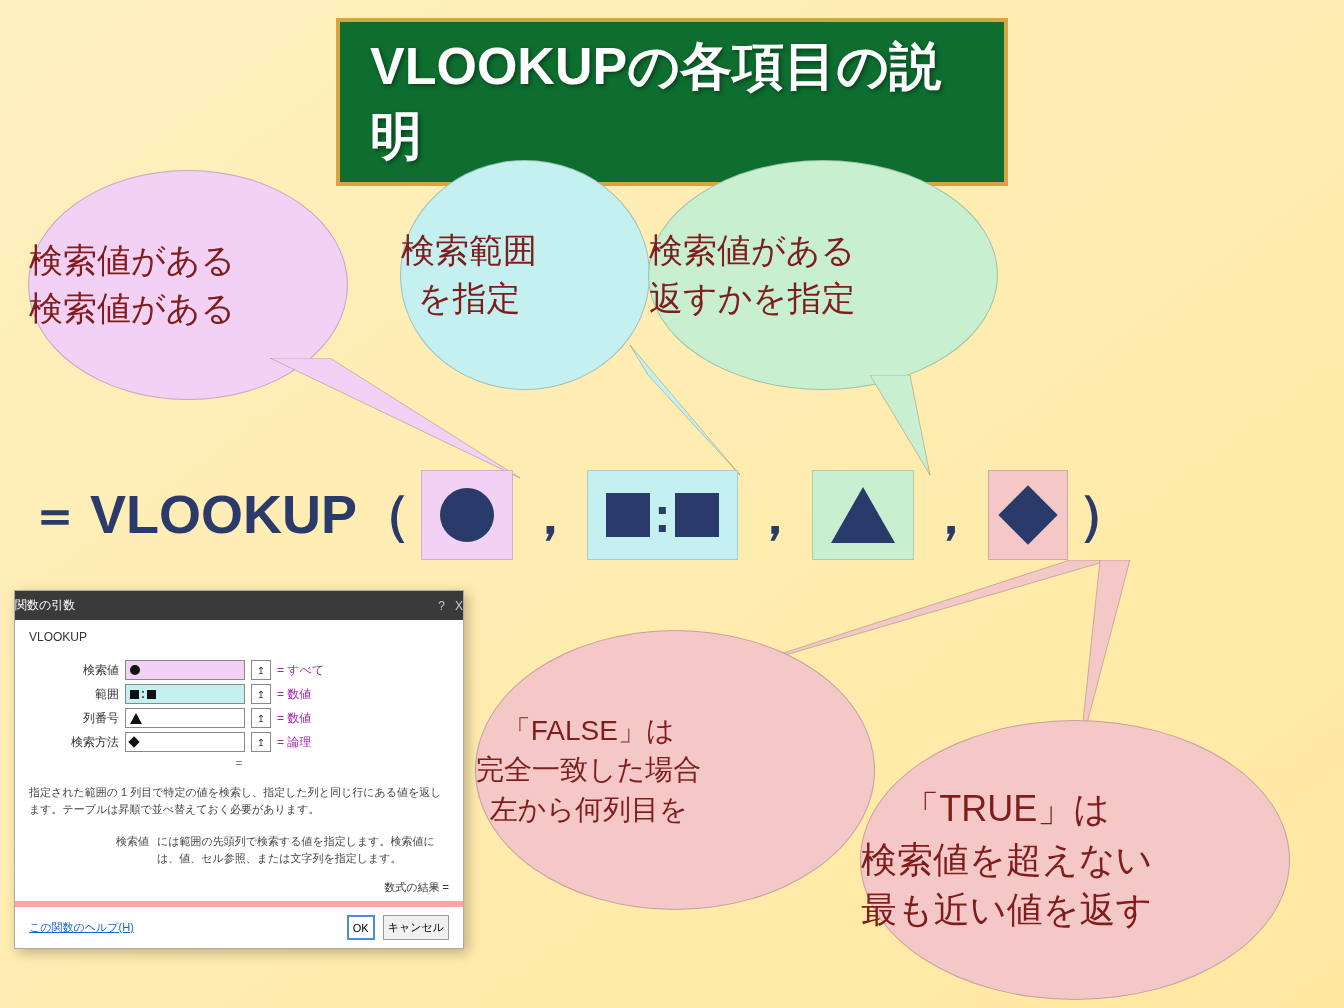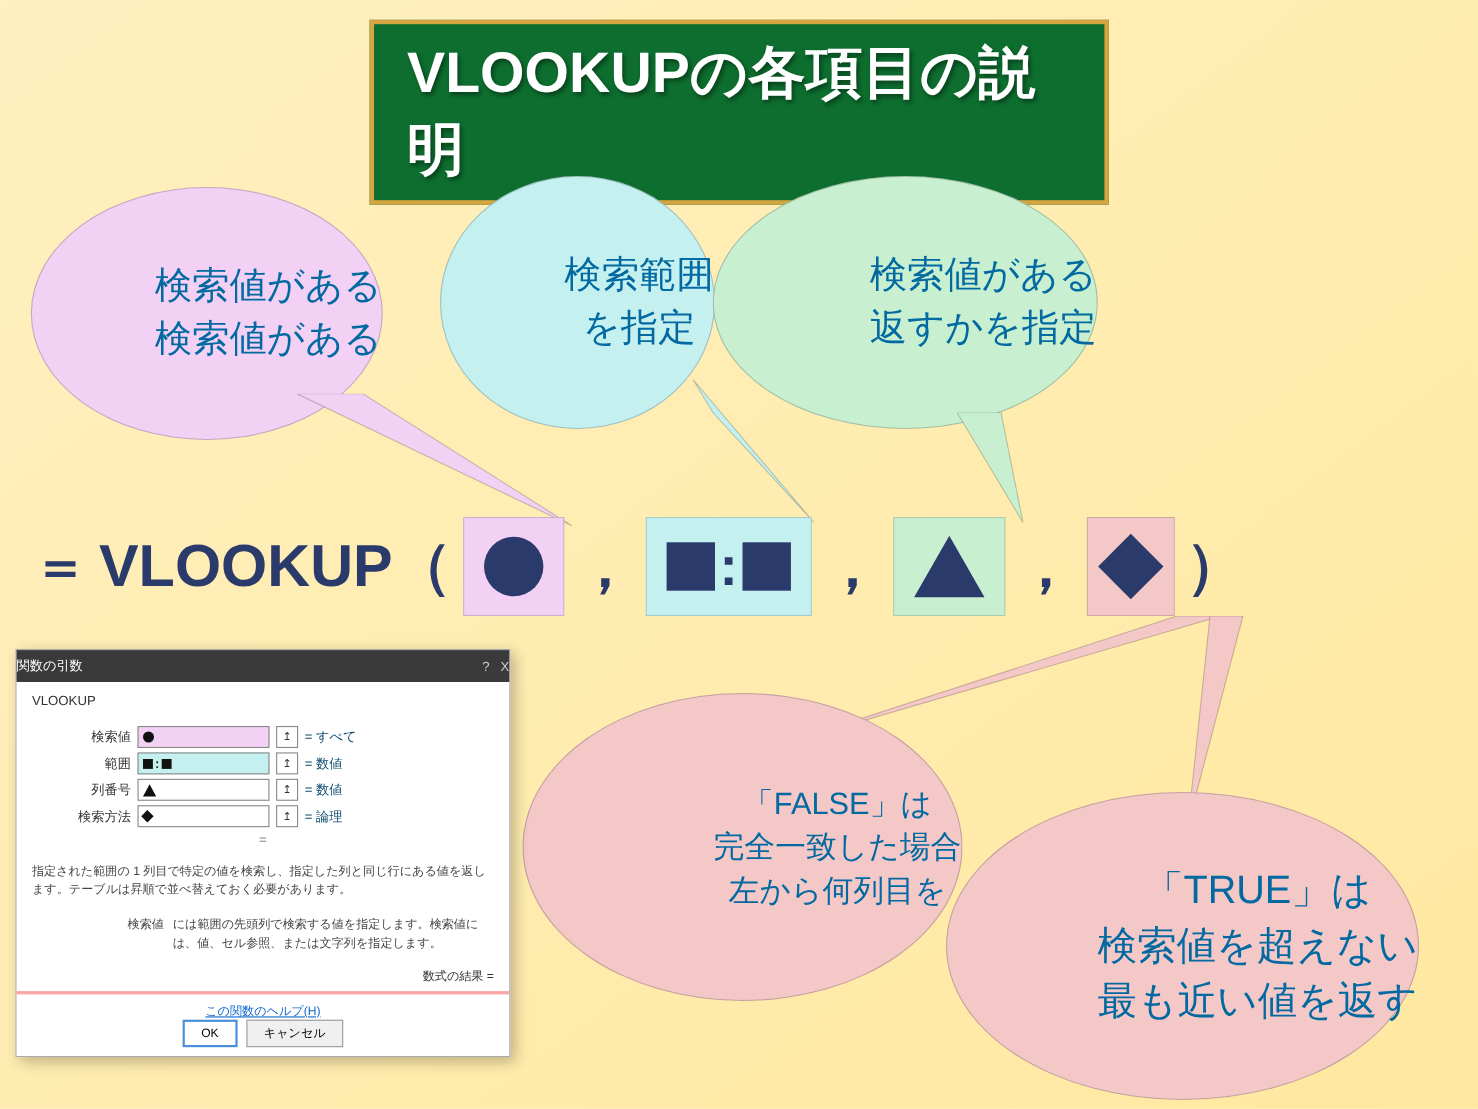--- a/index.html
+++ b/index.html
@@ -22,24 +22,24 @@
   font-size: 52px;
   font-weight: bold;
   padding: 10px 30px;
   text-shadow: 2px 2px 4px rgba(0,0,0,0.4);
 }
 .bubble {
   position: absolute;
   border-radius: 50%;
   display: flex;
   align-items: center;
-  justify-content: flex-end;
+  justify-content: flex-start;
   text-align: center;
   font-size: 34px;
-  color: #0369a1;
+  color: #7f1d1d;
   line-height: 1.4;
   border: 1px solid rgba(0,0,0,0.2);
 }
 .bubble-pink { background: #f3d1f5; }
 .bubble-cyan { background: #c5f0f0; }
 .bubble-green { background: #c8f0d0; }
 .bubble-coral { background: #f5c8c8; }
 .formula {
   position: absolute;
   top: 470px;
@@ -100,33 +100,33 @@
 .dialog-row .inp {
   width: 120px; height: 20px; border: 1px solid #888;
   display: flex; align-items: center; justify-content: flex-start;
   padding: 0 4px; gap: 2px;
 }
 .dialog-row .refbtn {
   width: 20px; height: 20px; border: 1px solid #888;
   display: flex; align-items: center; justify-content: center;
   font-size: 10px;
 }
-.dialog-row .eqtxt { color: #0c4a6e; }
+.dialog-row .eqtxt { color: #a21caf; }
 .mini-pink { background: #f3d1f5; }
 .mini-cyan { background: #c5f0f0; }
 .mini-circle { width: 10px; height: 10px; background: #111; border-radius: 50%; }
 .mini-square { width: 9px; height: 9px; background: #111; }
 .mini-triangle { width: 0; height: 0; border-left: 6px solid transparent; border-right: 6px solid transparent; border-bottom: 11px solid #111; }
 .mini-diamond { width: 8px; height: 8px; background: #111; transform: rotate(45deg); }
 .dialog-desc { padding: 8px 14px; font-size: 11px; color: #444; line-height: 1.5; }
 .dialog-res { padding: 6px 14px; font-size: 11px; text-align: right; }
-.dialog-footer { display: flex; align-items: center; justify-content: space-between; padding: 8px 14px; border-top: 3px solid #fca5a5; flex-direction: column; }
+.dialog-footer { display: flex; align-items: center; justify-content: space-between; padding: 8px 14px; border-top: 6px solid #fca5a5; }
 .dialog-footer a { color: #1166cc; text-decoration: underline; font-size: 11px; }
 .dialog-footer .btns { display: flex; gap: 8px; }
-.dialog-footer button { padding: 4px 15px; font-size: 11px; border: 1px solid #999; background: #f0f0f0; }
+.dialog-footer button { padding: 4px 4px; font-size: 11px; border: 1px solid #999; background: #f0f0f0; }
 .dialog-footer button.ok { border: 2px solid #4a90d9; background: #fff; }
 </style>
 </head>
 <body>
 
 <div class="title-banner">VLOOKUPの各項目の説明</div>
 
 <div class="bubble bubble-pink" style="left:28px; top:170px; width:320px; height:230px;">
   <div>
     <span>検索値がある</span><br>

